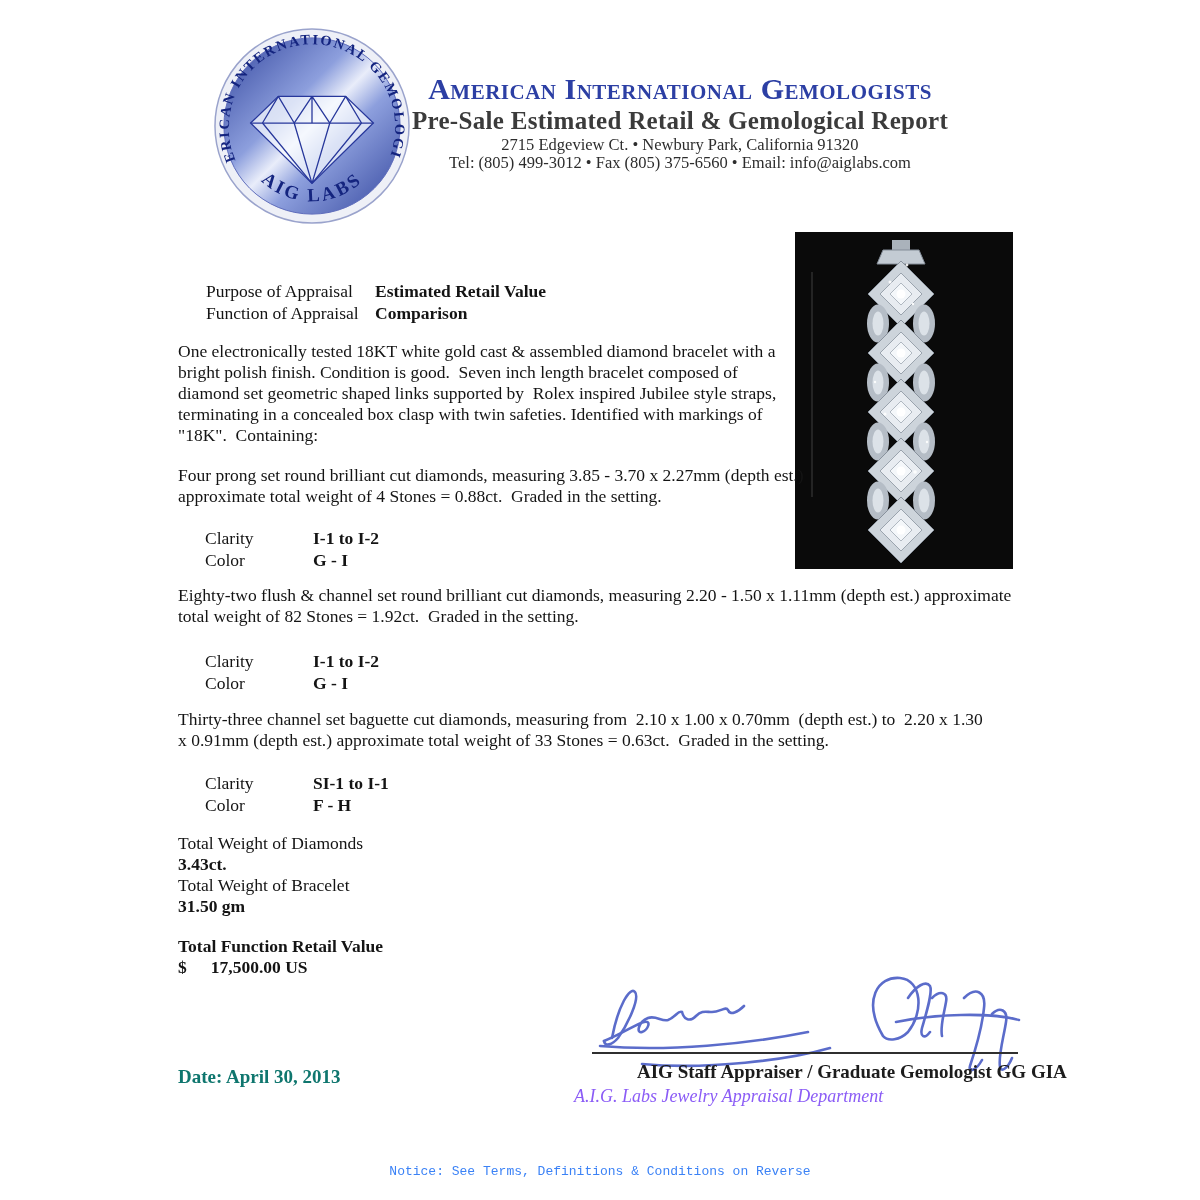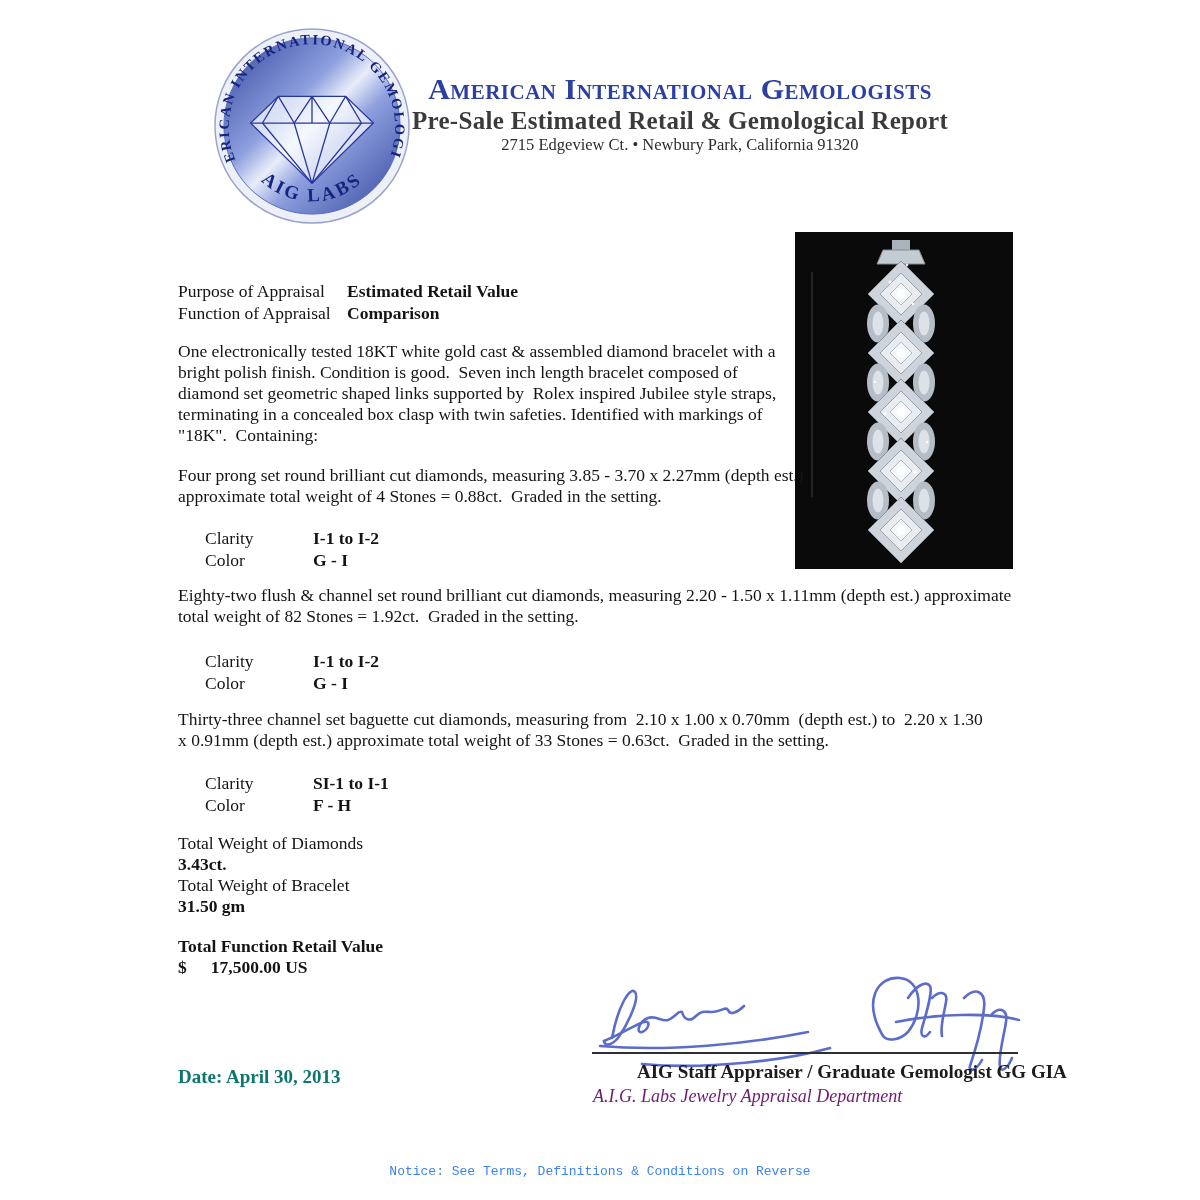--- a/index.html
+++ b/index.html
@@ -10,39 +10,39 @@
   
   .head-block{position:absolute;left:370px;top:72px;width:620px;text-align:center;}
   .head-title{font-size:30px;font-weight:bold;font-variant:small-caps;
               color:#2c3fa4;letter-spacing:.5px;line-height:34px;}
   .head-sub{font-size:25px;font-weight:bold;color:#3b3b3b;letter-spacing:.3px;line-height:30px;}
   .head-addr{font-size:16.5px;color:#2d2d2d;line-height:18px;}
   .head-contact{font-size:16.5px;color:#2d2d2d;line-height:18px;}
 
   
   .para{font-size:17.5px;line-height:21px;white-space:pre-wrap;}
-  .meta-row{display:flex;font-size:17.5px;line-height:21.5px;}
+  .meta-row{display:flex;font-size:17.5px;line-height:21.5px;margin-left:28px;}
   .meta-label{width:169px;flex:none;}
   .bold{font-weight:bold;}
   .grade-row{display:flex;font-size:17.5px;line-height:21.5px;}
   .grade-label{width:108px;flex:none;}
 
   .totals{position:absolute;left:178px;top:833px;width:616px;}
   .totals-row{display:flex;justify-content:space-between;font-size:17.5px;line-height:21px;flex-direction:column;}
   .retail{margin-top:19px;}
   .retail-val{display:flex;gap:24px;font-weight:bold;}
 
   
   .photo{position:absolute;left:795px;top:232px;width:218px;height:337px;background:#0a0a0a;}
 
   
   .sig-ink{position:absolute;left:578px;top:972px;width:455px;height:105px;}
   .sig-line{position:absolute;left:592px;top:1052px;width:426px;height:2px;background:#2f2f2f;}
   .sig-caption{position:absolute;left:593px;top:1061px;font-size:19px;font-weight:bold;color:#1c1c1c;margin-left:44px;}
-  .sig-dept{position:absolute;left:593px;top:1086px;font-size:18px;font-style:italic;color:#701a75;}
+  .sig-dept{position:absolute;left:574px;top:1086px;font-size:18px;font-style:italic;color:#8b5cf6;}
   .date-line{position:absolute;left:178px;top:1066px;font-size:19px;font-weight:bold;color:#0f766e;}
 
   .notice{position:absolute;left:0;top:1164px;width:100%;text-align:center;
           font-family:Liberation Mono, monospace;font-size:13px;color:#3b82f6;}
 </style>
 </head>
 <body>
 
 <div class="page">
 
@@ -71,20 +71,21 @@
       <path d="M38,97 L162,97"></path>
       <path d="M66,70 L50,97 M66,70 L82,97 M134,70 L150,97 M134,70 L118,97 M100,70 L82,97 M100,70 L118,97 M100,70 L100,97"></path>
       <path d="M50,97 L100,158 M82,97 L100,158 M118,97 L100,158 M150,97 L100,158"></path>
     </g>
   </svg>
 
   <div class="head-block">
     <div class="head-title">American International Gemologists</div>
     <div class="head-sub">Pre-Sale Estimated Retail &amp; Gemological Report</div>
     <div class="head-addr">2715 Edgeview Ct. • Newbury Park, California 91320</div>
+    <div class="head-contact">Tel: (805) 499-3012 • Fax (805) 375-6560 • Email: info@aiglabs.com</div>
   </div>
 
   <div class="photo">
     <svg width="218" height="337" viewBox="0 0 218 337">
       <rect x="0" y="0" width="218" height="337" fill="#0a0a0a"></rect>
       <rect x="16" y="40" width="2" height="225" fill="#242424"></rect>
 
       <rect x="97" y="8" width="18" height="12" fill="#aab2bb"></rect>
       <polygon points="88,18 124,18 130,32 82,32" fill="#c3cbd3" stroke="#848d98" stroke-width="1"></polygon>
 

